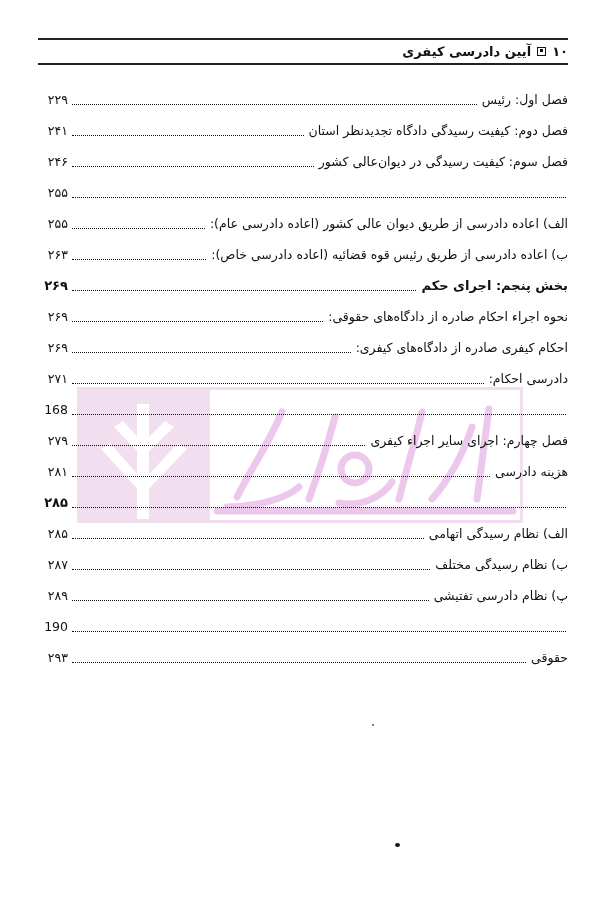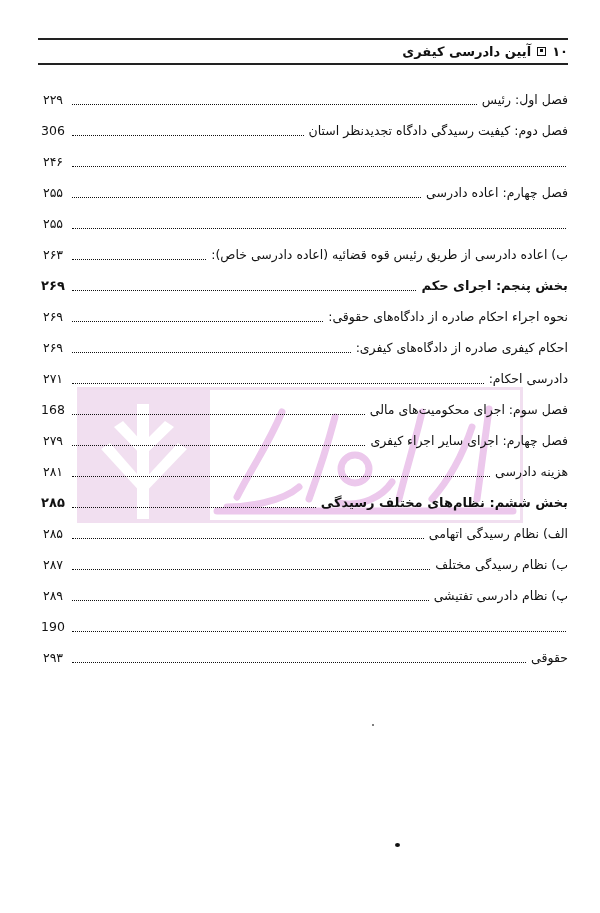--- a/index.html
+++ b/index.html
@@ -94,21 +94,21 @@
     .toc-dots {
       flex: 1;
       border-bottom: 1.6px dotted #111;
       margin-bottom: 6px;
       margin-left: 4px;
       margin-right: 2px;
     }
     .toc-page {
       white-space: nowrap;
       min-width: 30px;
-      text-align: center;
+      text-align: right;
       line-height: 18px;
       padding-bottom: 2px;
       direction: ltr;
     }
 
     .stray-dot {
       position: absolute;
       width: 2px; height: 2px;
       background: #555;
       border-radius: 50%;
@@ -164,32 +164,33 @@
 
   <div class="toc">
     <div class="toc-row">
       <span class="toc-title">فصل اول: رئیس</span>
       <span class="toc-dots"></span>
       <span class="toc-page">۲۲۹</span>
     </div>
     <div class="toc-row">
       <span class="toc-title">فصل دوم: کیفیت رسیدگی دادگاه تجدیدنظر استان</span>
       <span class="toc-dots"></span>
-      <span class="toc-page">306</span>
-    </div>
-    <div class="toc-row">
+      <span class="toc-page">۲۴۱</span>
+    </div>
+    <div class="toc-row">
+      <span class="toc-title">فصل سوم: کیفیت رسیدگی در دیوان‌عالی کشور</span>
       <span class="toc-dots"></span>
       <span class="toc-page">۲۴۶</span>
     </div>
     <div class="toc-row">
-      <span class="toc-title">فصل چهارم: اعاده دادرسی</span>
       <span class="toc-dots"></span>
       <span class="toc-page">۲۵۵</span>
     </div>
     <div class="toc-row">
+      <span class="toc-title">الف) اعاده دادرسی از طریق دیوان عالی کشور (اعاده دادرسی عام):</span>
       <span class="toc-dots"></span>
       <span class="toc-page">۲۵۵</span>
     </div>
     <div class="toc-row">
       <span class="toc-title">ب) اعاده دادرسی از طریق رئیس قوه قضائیه (اعاده دادرسی خاص):</span>
       <span class="toc-dots"></span>
       <span class="toc-page">۲۶۳</span>
     </div>
     <div class="toc-row bold">
       <span class="toc-title">بخش پنجم: اجرای حکم</span>
@@ -205,36 +206,34 @@
       <span class="toc-title">احکام کیفری صادره از دادگاه‌های کیفری:</span>
       <span class="toc-dots"></span>
       <span class="toc-page">۲۶۹</span>
     </div>
     <div class="toc-row">
       <span class="toc-title">دادرسی احکام:</span>
       <span class="toc-dots"></span>
       <span class="toc-page">۲۷۱</span>
     </div>
     <div class="toc-row">
-      <span class="toc-title">فصل سوم: اجرای محکومیت‌های مالی</span>
       <span class="toc-dots"></span>
       <span class="toc-page">168</span>
     </div>
     <div class="toc-row">
       <span class="toc-title">فصل چهارم: اجرای سایر اجراء کیفری</span>
       <span class="toc-dots"></span>
       <span class="toc-page">۲۷۹</span>
     </div>
     <div class="toc-row">
       <span class="toc-title">هزینه دادرسی</span>
       <span class="toc-dots"></span>
       <span class="toc-page">۲۸۱</span>
     </div>
     <div class="toc-row bold">
-      <span class="toc-title">بخش ششم: نظام‌های مختلف رسیدگی</span>
       <span class="toc-dots"></span>
       <span class="toc-page">۲۸۵</span>
     </div>
     <div class="toc-row">
       <span class="toc-title">الف) نظام رسیدگی اتهامی</span>
       <span class="toc-dots"></span>
       <span class="toc-page">۲۸۵</span>
     </div>
     <div class="toc-row">
       <span class="toc-title">ب) نظام رسیدگی مختلف</span>

